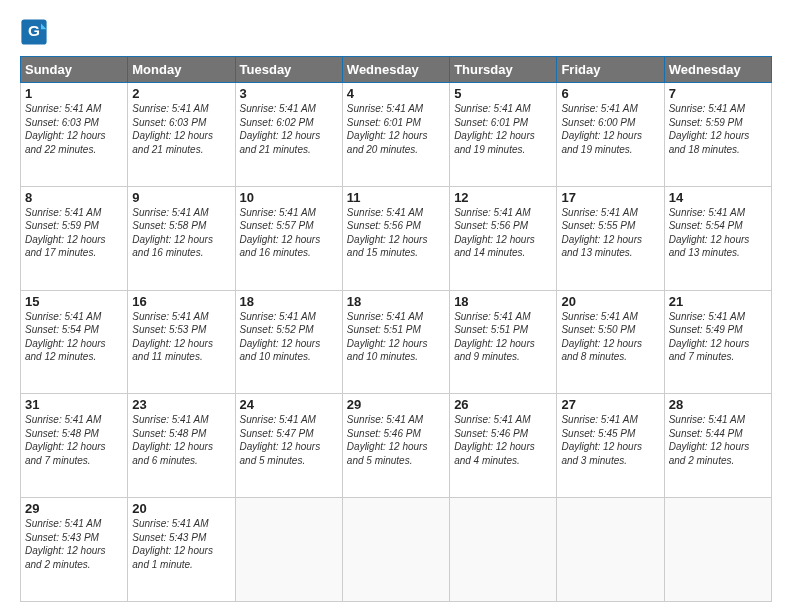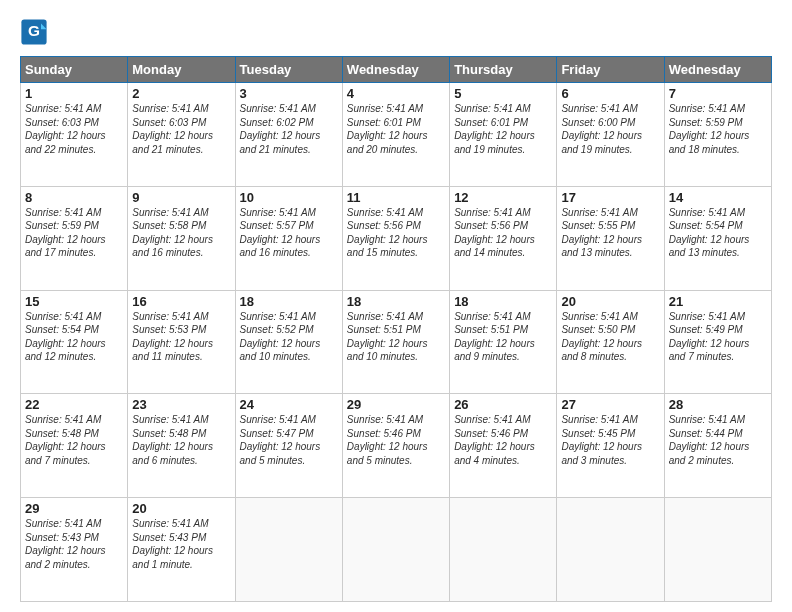--- a/index.html
+++ b/index.html
@@ -277,21 +277,21 @@
           <td>
             <span class="day-num">21</span>
             <div class="cell-text" style="white-space: pre-line;">Sunrise: 5:41 AM
 Sunset: 5:49 PM
 Daylight: 12 hours
 and 7 minutes.</div>
           </td>
         </tr>
         <tr>
           <td>
-            <span class="day-num">22</span>
+            <span class="day-num">31</span>
             <div class="cell-text" style="white-space: pre-line;">Sunrise: 5:41 AM
 Sunset: 5:48 PM
 Daylight: 12 hours
 and 7 minutes.</div>
           </td>
           <td>
             <span class="day-num">23</span>
             <div class="cell-text" style="white-space: pre-line;">Sunrise: 5:41 AM
 Sunset: 5:48 PM
 Daylight: 12 hours

